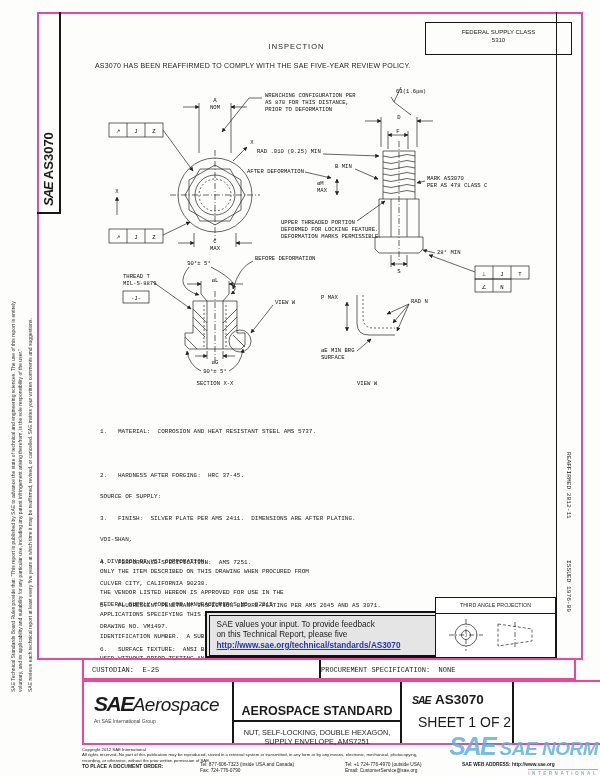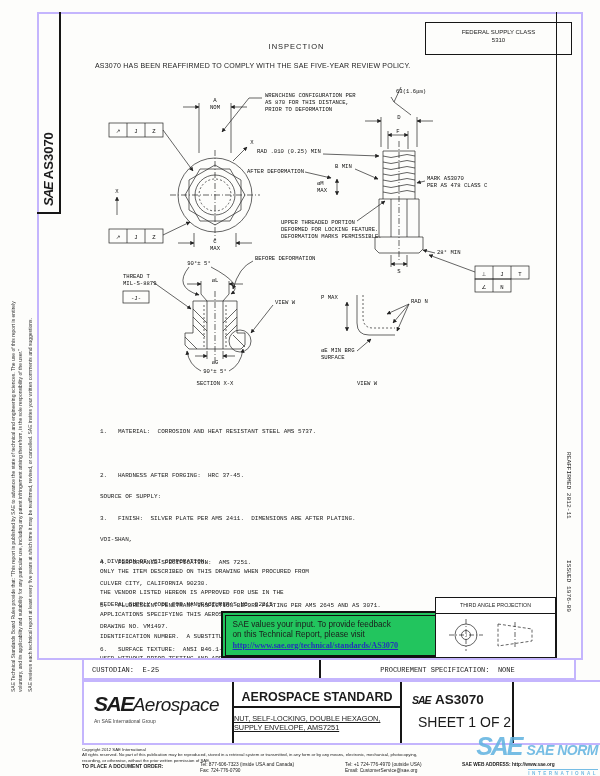--- a/index.html
+++ b/index.html
@@ -1,30 +1,30 @@
 <!DOCTYPE html>
 <html><head>
 <meta charset="utf-8">
 <style>
   html,body{margin:0;padding:0;background:#e9e9e6;}
   .page{position:relative;width:600px;height:776px;background:#fdfdfb;overflow:hidden;color:#1b1b1b;}
   .abs{position:absolute;}
   .sans{font-family:"Liberation Sans",sans-serif;}
   .mono{font-family:"Liberation Mono","DejaVu Sans Mono",monospace;white-space:pre;}
   .vtxt{transform-origin:0 0;white-space:nowrap;}
-  .frame{border:2px solid #c4b5fd;box-sizing:border-box;}
+  .frame{border:2px solid #ec4899;box-sizing:border-box;}
   .thin{border:1.5px solid #161616;box-sizing:border-box;}
   svg text{font-family:"Liberation Mono","DejaVu Sans Mono",monospace;font-size:5.6px;fill:#111;}
   svg .sym{font-family:"DejaVu Sans",sans-serif;}
   svg path,svg line,svg circle,svg rect,svg polygon,svg polyline{fill:none;stroke:#222;stroke-width:.7;}
   .note-row{display:flex;font-size:6px;line-height:7.55px;}
   .note-num{width:18px;flex:none;}
   .fb-outer{border:2px solid #111;}
   .fb-inner{border:1px solid #111;margin:1.5px;padding:4px 7px;font-size:8.2px;line-height:10.6px;}
-  .link{color:#2233bb;text-decoration:underline;font-family:Liberation Serif, serif;}
+  .link{color:#2233bb;text-decoration:underline;}
   .tb-cell{box-sizing:border-box;border-right:2px solid #161616;}
   .wm{color:#5fb2e0;opacity:.85;text-align:right;}
   .wm-row{display:flex;align-items:baseline;justify-content:flex-end;gap:5px;font-style:italic;font-weight:900;}
   .wm-sub{font-size:4.6px;letter-spacing:2.5px;font-weight:700;border-top:1px solid #5fb2e0;display:inline-block;padding-top:1px;}
 </style>
 </head>
 <body>
 
 <div class="page">
 
@@ -292,55 +292,55 @@
 
   <div class="abs mono" style="left:100px;top:553px;font-size:6px;line-height:7.3px;">
     <div>ONLY THE ITEM DESCRIBED ON THIS DRAWING WHEN PROCURED FROM</div>
     <div>THE VENDOR LISTED HEREON IS APPROVED FOR USE IN THE</div>
     <div>APPLICATIONS SPECIFYING THIS AEROSPACE STANDARD</div>
     <div>IDENTIFICATION NUMBER.  A SUBSTITUTE ITEM SHALL NOT BE</div>
     <div>USED WITHOUT PRIOR TESTING AND APPROVAL BY THE DESIGN</div>
     <div>ACTIVITY RESPONSIBLE FOR THE APPLICATION.</div>
   </div>
 
-  <div class="abs fb-outer" style="left:221px;top:611px;width:281px;height:47px;box-sizing:border-box;background:#22c55e;">
+  <div class="abs fb-outer" style="left:205px;top:611px;width:281px;height:47px;box-sizing:border-box;background:#e5e5e5;">
     <div class="fb-inner sans">
       <div>SAE values your input. To provide feedback</div>
-      <div>on this Technical Report, please visit</div>
+      <div>on this Technical Report, please five</div>
       <div class="link" style="font-weight:bold;">http://www.sae.org/technical/standards/AS3070</div>
     </div>
   </div>
 
   <div class="abs thin" style="left:435px;top:597px;width:121px;height:61px;background:#fff;">
     <div class="sans" style="font-size:5.3px;text-align:center;padding-top:4px;height:11px;border-bottom:1.5px solid #161616;">THIRD ANGLE PROJECTION</div>
     <svg width="118" height="42" viewBox="0 0 118 42">
       <circle cx="30" cy="21" r="11"></circle>
       <circle cx="30" cy="21" r="4.5"></circle>
       <line x1="30" y1="5" x2="30" y2="37" stroke-dasharray="5 2 1 2"></line>
       <line x1="13" y1="21" x2="47" y2="21" stroke-dasharray="5 2 1 2"></line>
       <path d="M62,10 L96,15 L96,27 L62,32 Z" stroke-dasharray="3 2"></path>
       <line x1="79" y1="8" x2="79" y2="34" stroke-dasharray="5 2 1 2"></line>
     </svg>
   </div>
 
   <div class="abs frame" style="left:82px;top:658px;width:494px;height:22px;display:flex;background:#fff;">
     <div class="mono" style="width:237px;border-right:2px solid #161616;font-size:7px;padding:6px 0 0 8px;box-sizing:border-box;">CUSTODIAN:  E-25</div>
-    <div class="mono" style="flex:1;font-size:7px;padding-top:6px;text-align:center;">PROCUREMENT SPECIFICATION:  NONE</div>
+    <div class="mono" style="flex:1;font-size:7px;padding-top:6px;text-align:left;">PROCUREMENT SPECIFICATION:  NONE</div>
   </div>
 
   <div class="abs frame" style="left:82px;top:680px;width:598px;height:65px;display:flex;background:#fff;">
     <div class="tb-cell sans" style="width:150px;padding:10px 0 0 10px;">
       <div style="white-space:nowrap;">
         <span style="font-size:21px;font-weight:900;font-style:italic;letter-spacing:-1.5px;">SAE</span><span style="font-size:19px;font-style:italic;letter-spacing:-.5px;">Aerospace</span>
       </div>
       <div style="font-size:5px;color:#444;margin-top:2px;">An SAE International Group</div>
     </div>
     <div class="tb-cell sans" style="width:168px;">
-      <div style="font-size:12.5px;font-weight:bold;text-align:center;padding-top:8px;height:16px;border-bottom:2px solid #161616;">AEROSPACE STANDARD</div>
-      <div style="font-size:7.3px;line-height:9px;padding-top:6px;text-decoration:underline;">
+      <div style="font-size:12.5px;font-weight:bold;text-align:center;padding-top:8px;height:16px;border-bottom:2px solid #161616;margin-top:14px;">AEROSPACE STANDARD</div>
+      <div style="font-size:7.3px;text-align:center;line-height:9px;padding-top:6px;">
         <div>NUT, SELF-LOCKING, DOUBLE HEXAGON,</div>
         <div>SUPPLY ENVELOPE, AMS7251</div>
       </div>
     </div>
     <div class="tb-cell sans" style="width:112px;padding:8px 0 0 10px;">
       <div style="white-space:nowrap;">
         <span style="font-size:10.5px;font-weight:900;font-style:italic;letter-spacing:-1px;">SAE</span>
         <span style="font-size:13.5px;font-weight:bold;">AS3070</span>
       </div>
       <div style="font-size:14px;margin-top:6px;margin-left:6px;">SHEET 1 OF 2</div>
@@ -356,20 +356,20 @@
   <div class="abs sans" style="left:82px;top:763px;font-size:5px;font-weight:bold;">TO PLACE A DOCUMENT ORDER:</div>
   <div class="abs sans" style="left:200px;top:762px;font-size:4.8px;">Tel:   877-606-7323 (inside USA and Canada)</div>
   <div class="abs sans" style="left:200px;top:768px;font-size:4.8px;">Fax:  724-776-0790</div>
   <div class="abs sans" style="left:345px;top:762px;font-size:4.8px;">Tel:  +1 724-776-4970 (outside USA)</div>
   <div class="abs sans" style="left:345px;top:768px;font-size:4.8px;">Email: CustomerService@sae.org</div>
   <div class="abs sans" style="left:462px;top:762px;font-size:4.8px;font-weight:bold;">SAE WEB ADDRESS: http://www.sae.org</div>
 
   <div class="abs sans wm" style="left:440px;top:732px;width:158px;">
     <div class="wm-row">
       <span style="font-size:25px;letter-spacing:-2px;">SAE</span>
-      <span style="font-size:14px;letter-spacing:-.5px;">SAE NORM</span>
+      <span style="font-size:19px;letter-spacing:-.5px;">SAE NORM</span>
     </div>
     <div>
       <span class="wm-sub">INTERNATIONAL</span>
     </div>
   </div>
 
 </div>
 
 </body></html>

